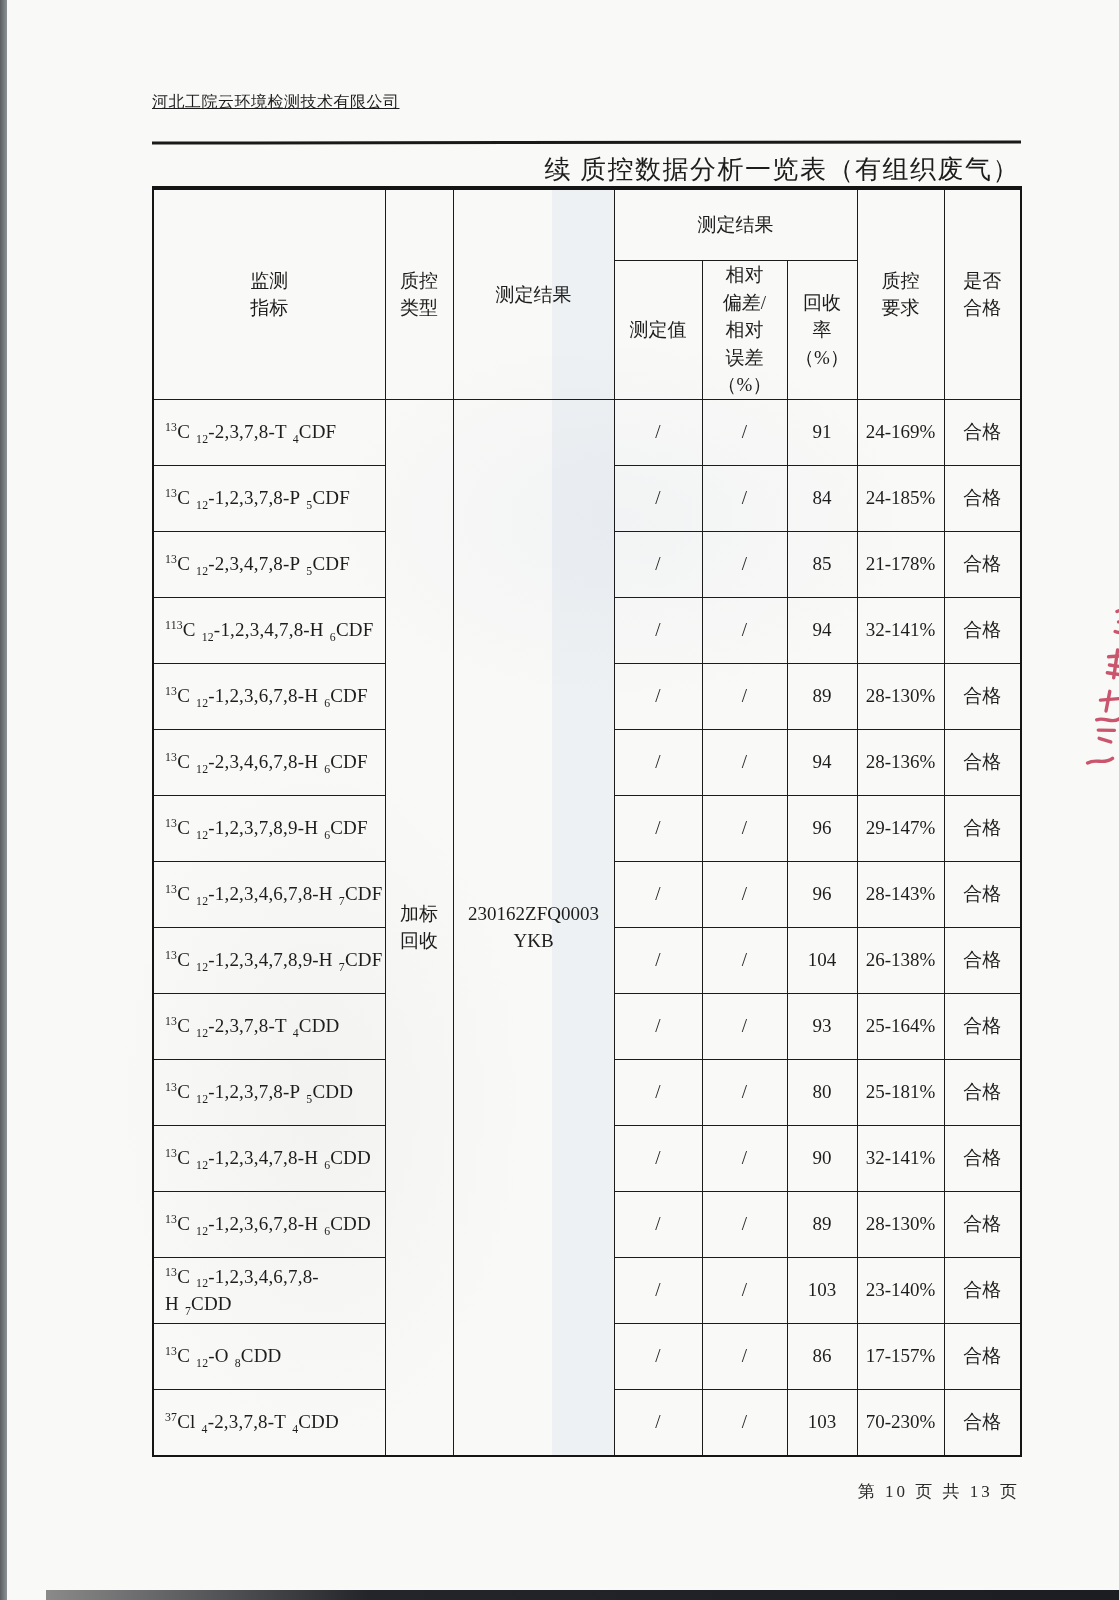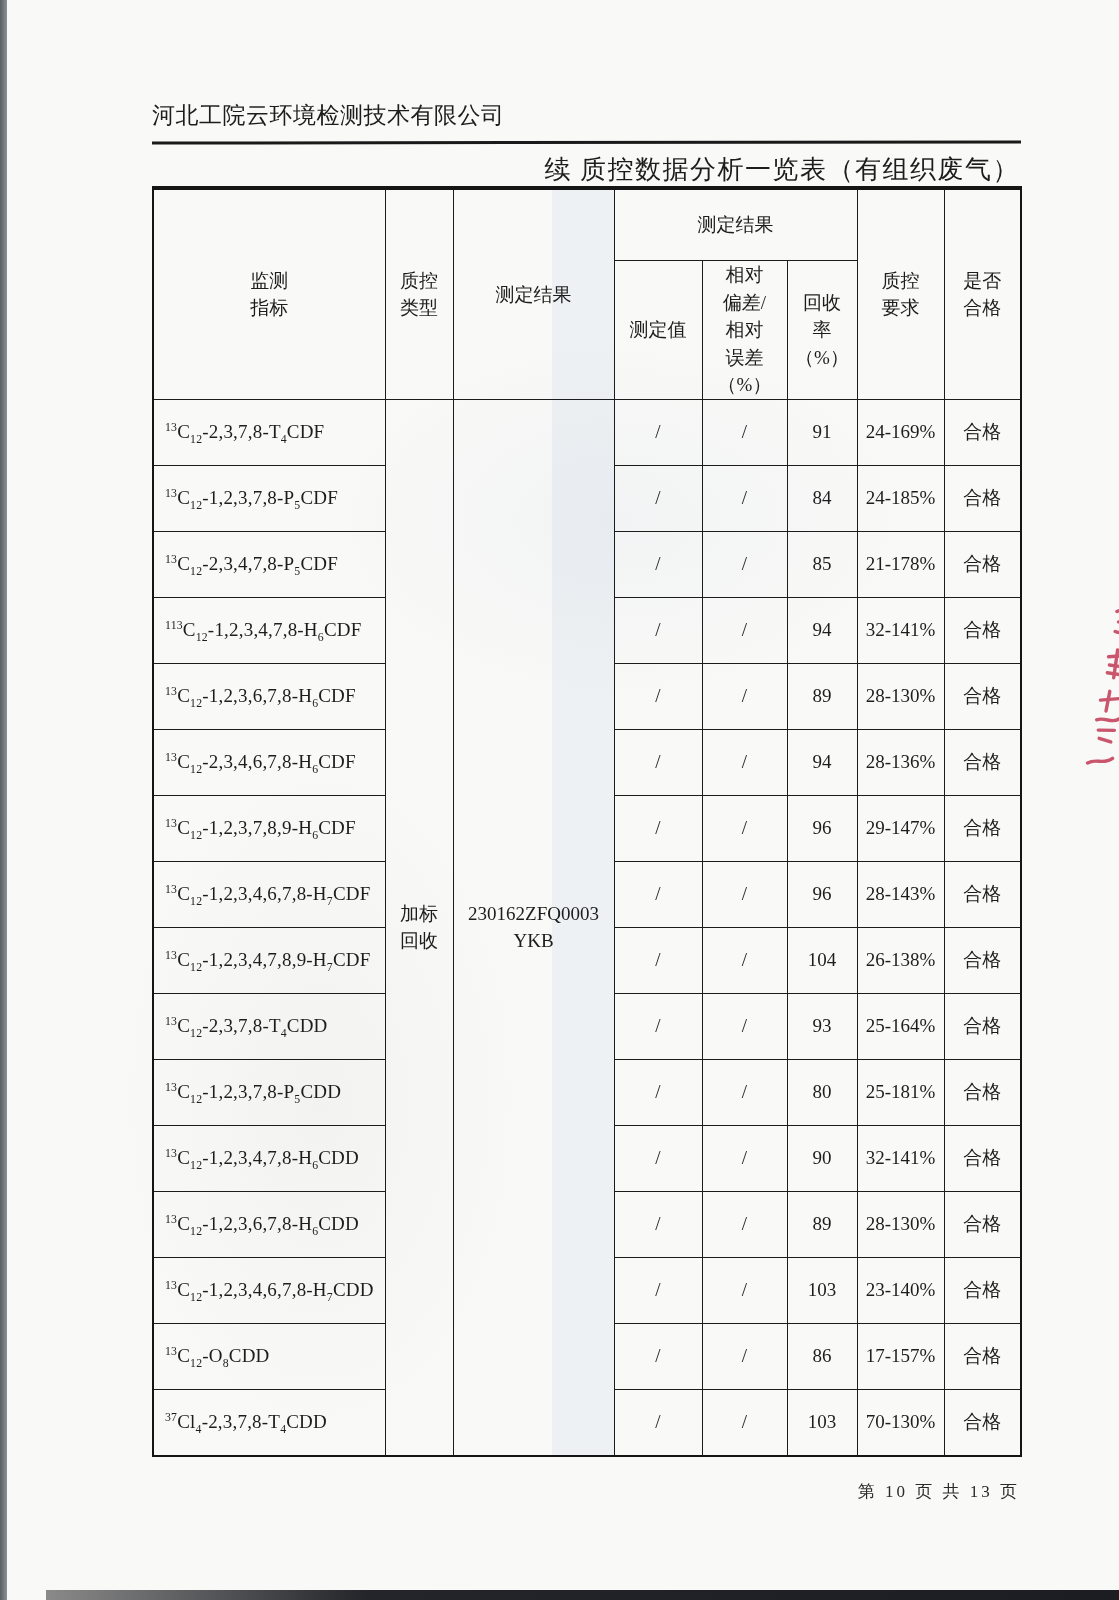--- a/index.html
+++ b/index.html
@@ -21,23 +21,23 @@
   .scan-edge-bottom{
     position:absolute;left:46px;top:1590px;width:1073px;height:10px;
     background:linear-gradient(to right,#8a8a8a,#23252a 30%,#1b1d22);
   }
   .scan-band{
     position:absolute;left:552px;top:186px;width:62px;height:1270px;
     background:rgba(182,200,226,0.16);
     pointer-events:none;
   }
   .doc-header{
-    position:absolute;left:152px;top:100px;width:868px;
+    position:absolute;left:152px;top:92px;width:868px;
     display:flex;justify-content:space-between;align-items:baseline;
-    font-size:23px;letter-spacing:0.5px;
+    font-size:16px;letter-spacing:0.5px;text-decoration:underline;
   }
   .doc-header .report-no{margin-right:86px;}
   .header-rule{
     position:absolute;left:152px;top:141px;width:869px;height:2.5px;
     background:#1a1a1a;transform:rotate(-0.08deg);
   }
   .page-title{
     position:absolute;left:152px;top:152px;width:868px;
     text-align:right;font-size:26px;letter-spacing:1.5px;
   }
@@ -55,21 +55,21 @@
     line-height:1.45;
     padding:0;
   }
   .qc-table{border-top:4px solid #151515;border-bottom:2.5px solid #151515;
             border-left:2px solid #151515;border-right:2px solid #151515;}
   .qc-table thead tr.h1 th{height:70px;}
   .qc-table thead tr.h2 th{height:125px;}
   .qc-table tbody td{height:65px;}
   .qc-table td.c-ind{text-align:left;padding-left:11px;letter-spacing:0.2px;}
   .qc-table sup{font-size:62%;line-height:0;}
-  .qc-table sub{font-size:62%;line-height:0;}
+  .qc-table sub{font-size:62%;line-height:0;margin-left:6px;}
   .col-ind{width:232px;}.col-qc{width:68px;}.col-sid{width:161px;}
   .col-val{width:88px;}.col-dev{width:85px;}.col-rec{width:70px;}
   .col-req{width:87px;}.col-pass{width:77px;}
   .page-footer{
     position:absolute;left:152px;top:1480px;width:868px;
     text-align:right;font-size:17px;letter-spacing:3px;color:#2a2a2a;
   }
   .red-stamp{
     position:absolute;right:-6px;top:572px;width:48px;height:220px;
     opacity:0.85;
@@ -264,21 +264,21 @@
     <td class="c-rec">86</td>
     <td class="c-req">17-157%</td>
     <td class="c-pass">合格</td>
   </tr>
         <tr>
     <td class="c-ind"><sup>37</sup>Cl<sub>4</sub>-2,3,7,8-T<sub>4</sub>CDD</td>
 
     <td class="c-val">/</td>
     <td class="c-dev">/</td>
     <td class="c-rec">103</td>
-    <td class="c-req">70-130%</td>
+    <td class="c-req">70-230%</td>
     <td class="c-pass">合格</td>
   </tr>
       </tbody>
   </table>
 
   <div class="page-footer">第 10 页 共 13 页</div>
 
   <svg class="red-stamp" viewBox="0 0 48 220" xmlns="http://www.w3.org/2000/svg">
     <g stroke="#c23a55" stroke-width="3.4" stroke-linecap="round" fill="none" transform="rotate(8 24 110)">
       <path d="M34 18 L44 10"></path>

